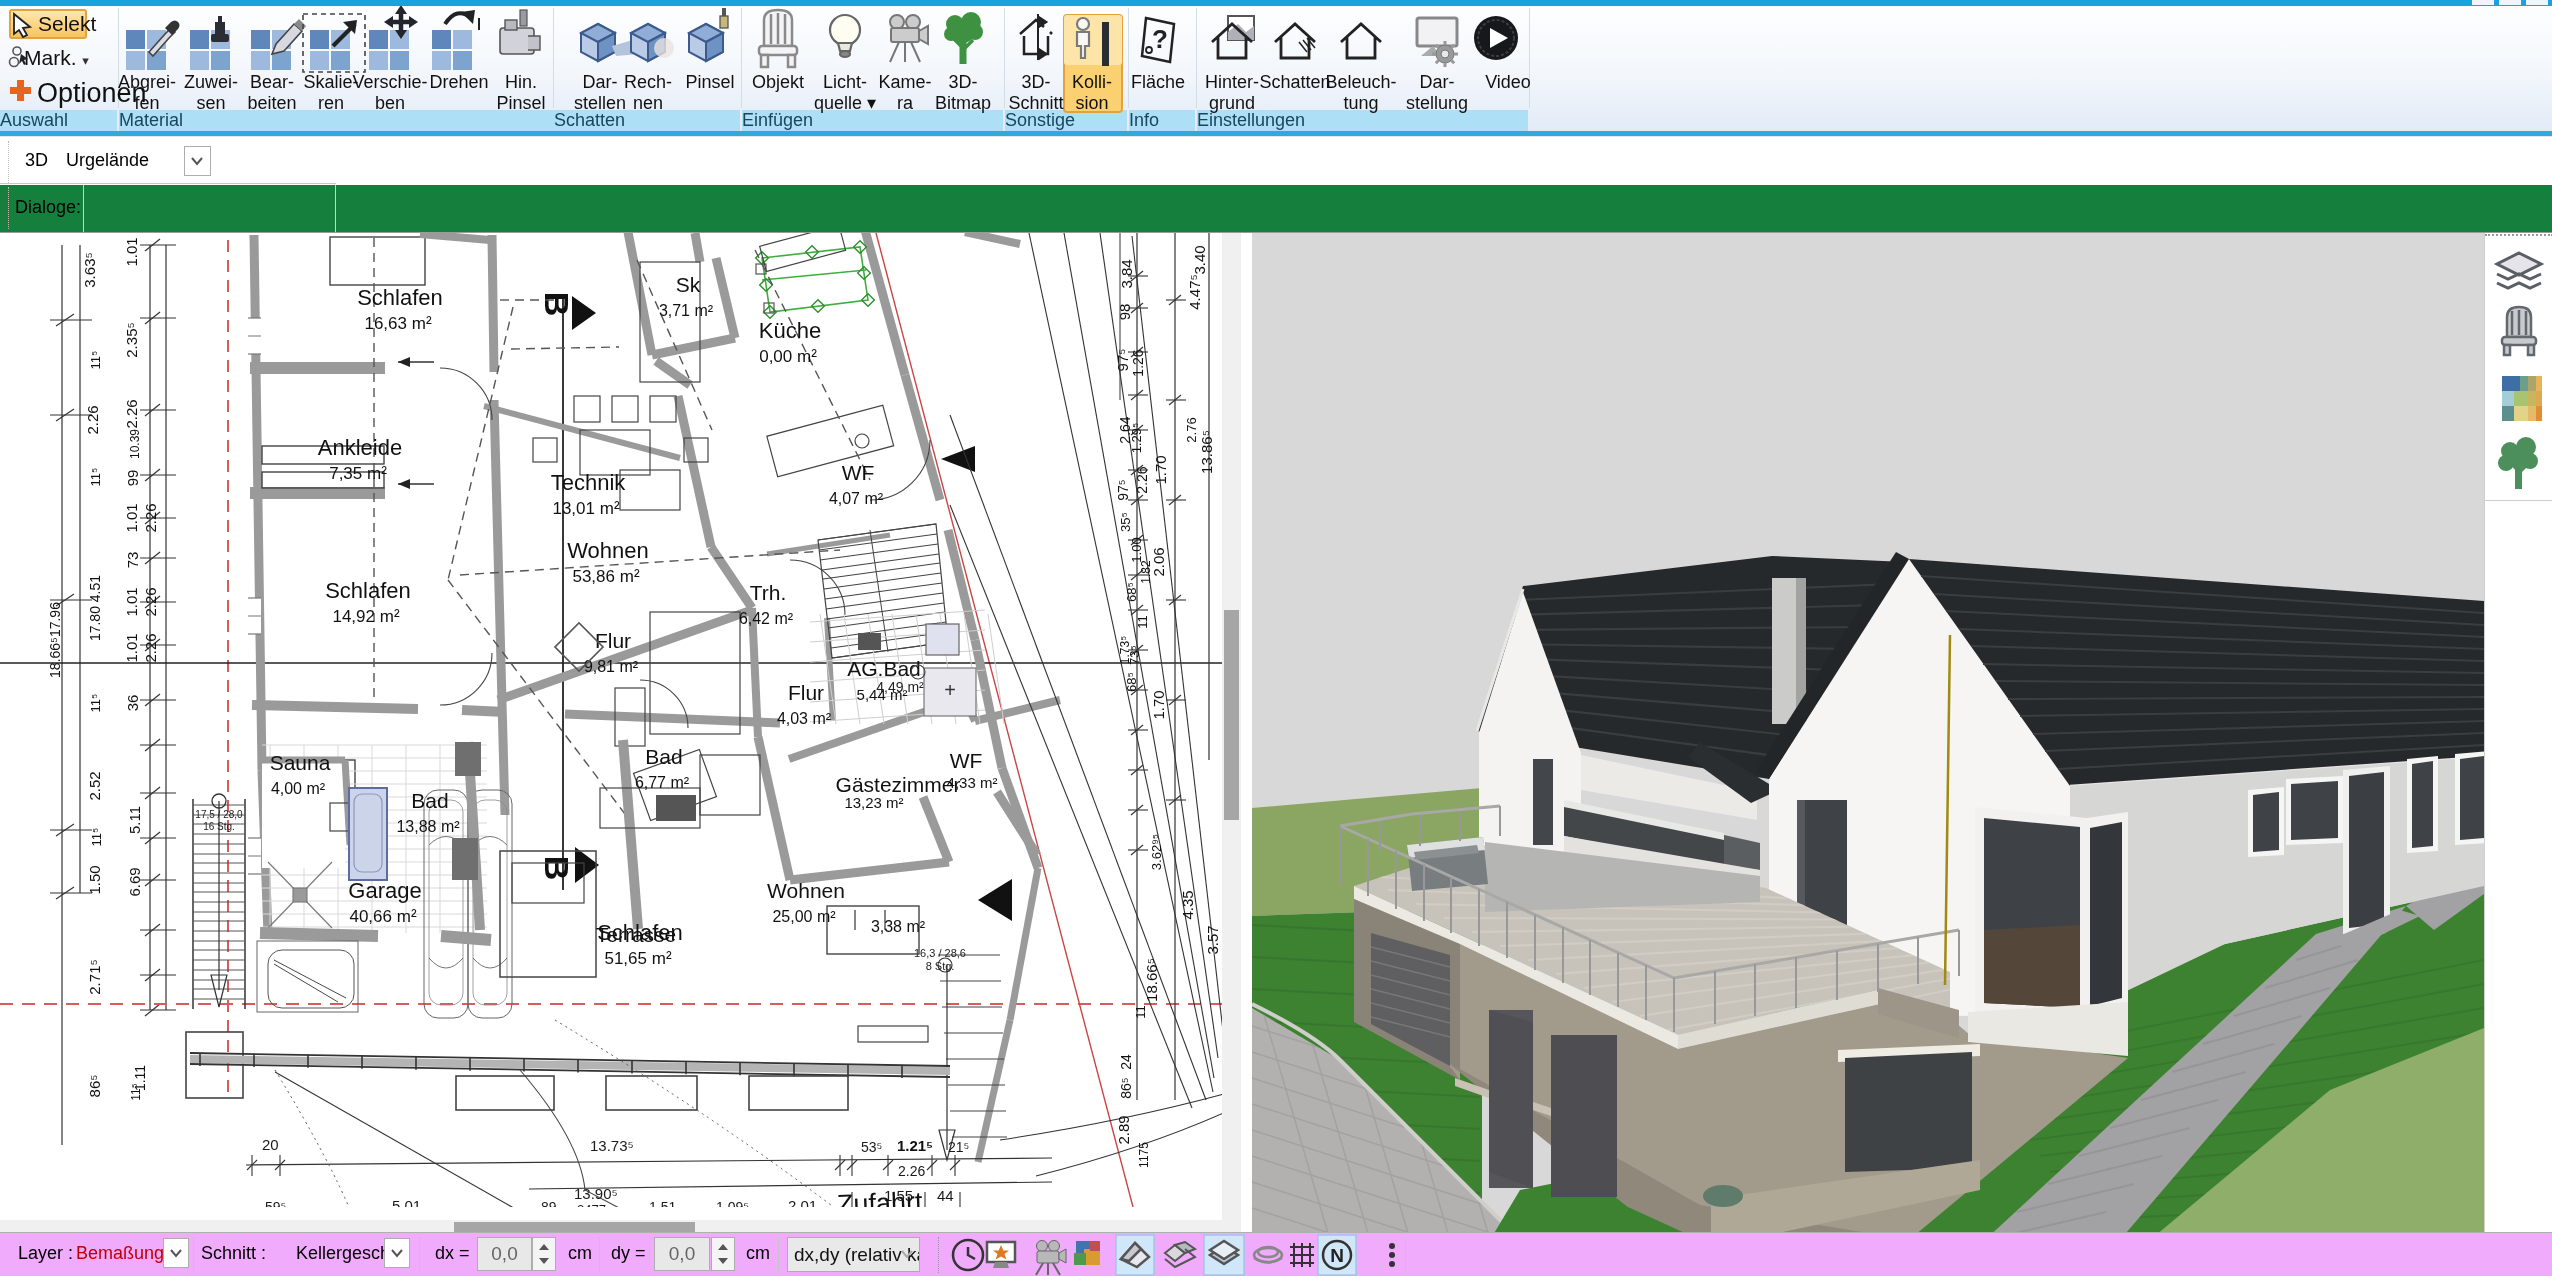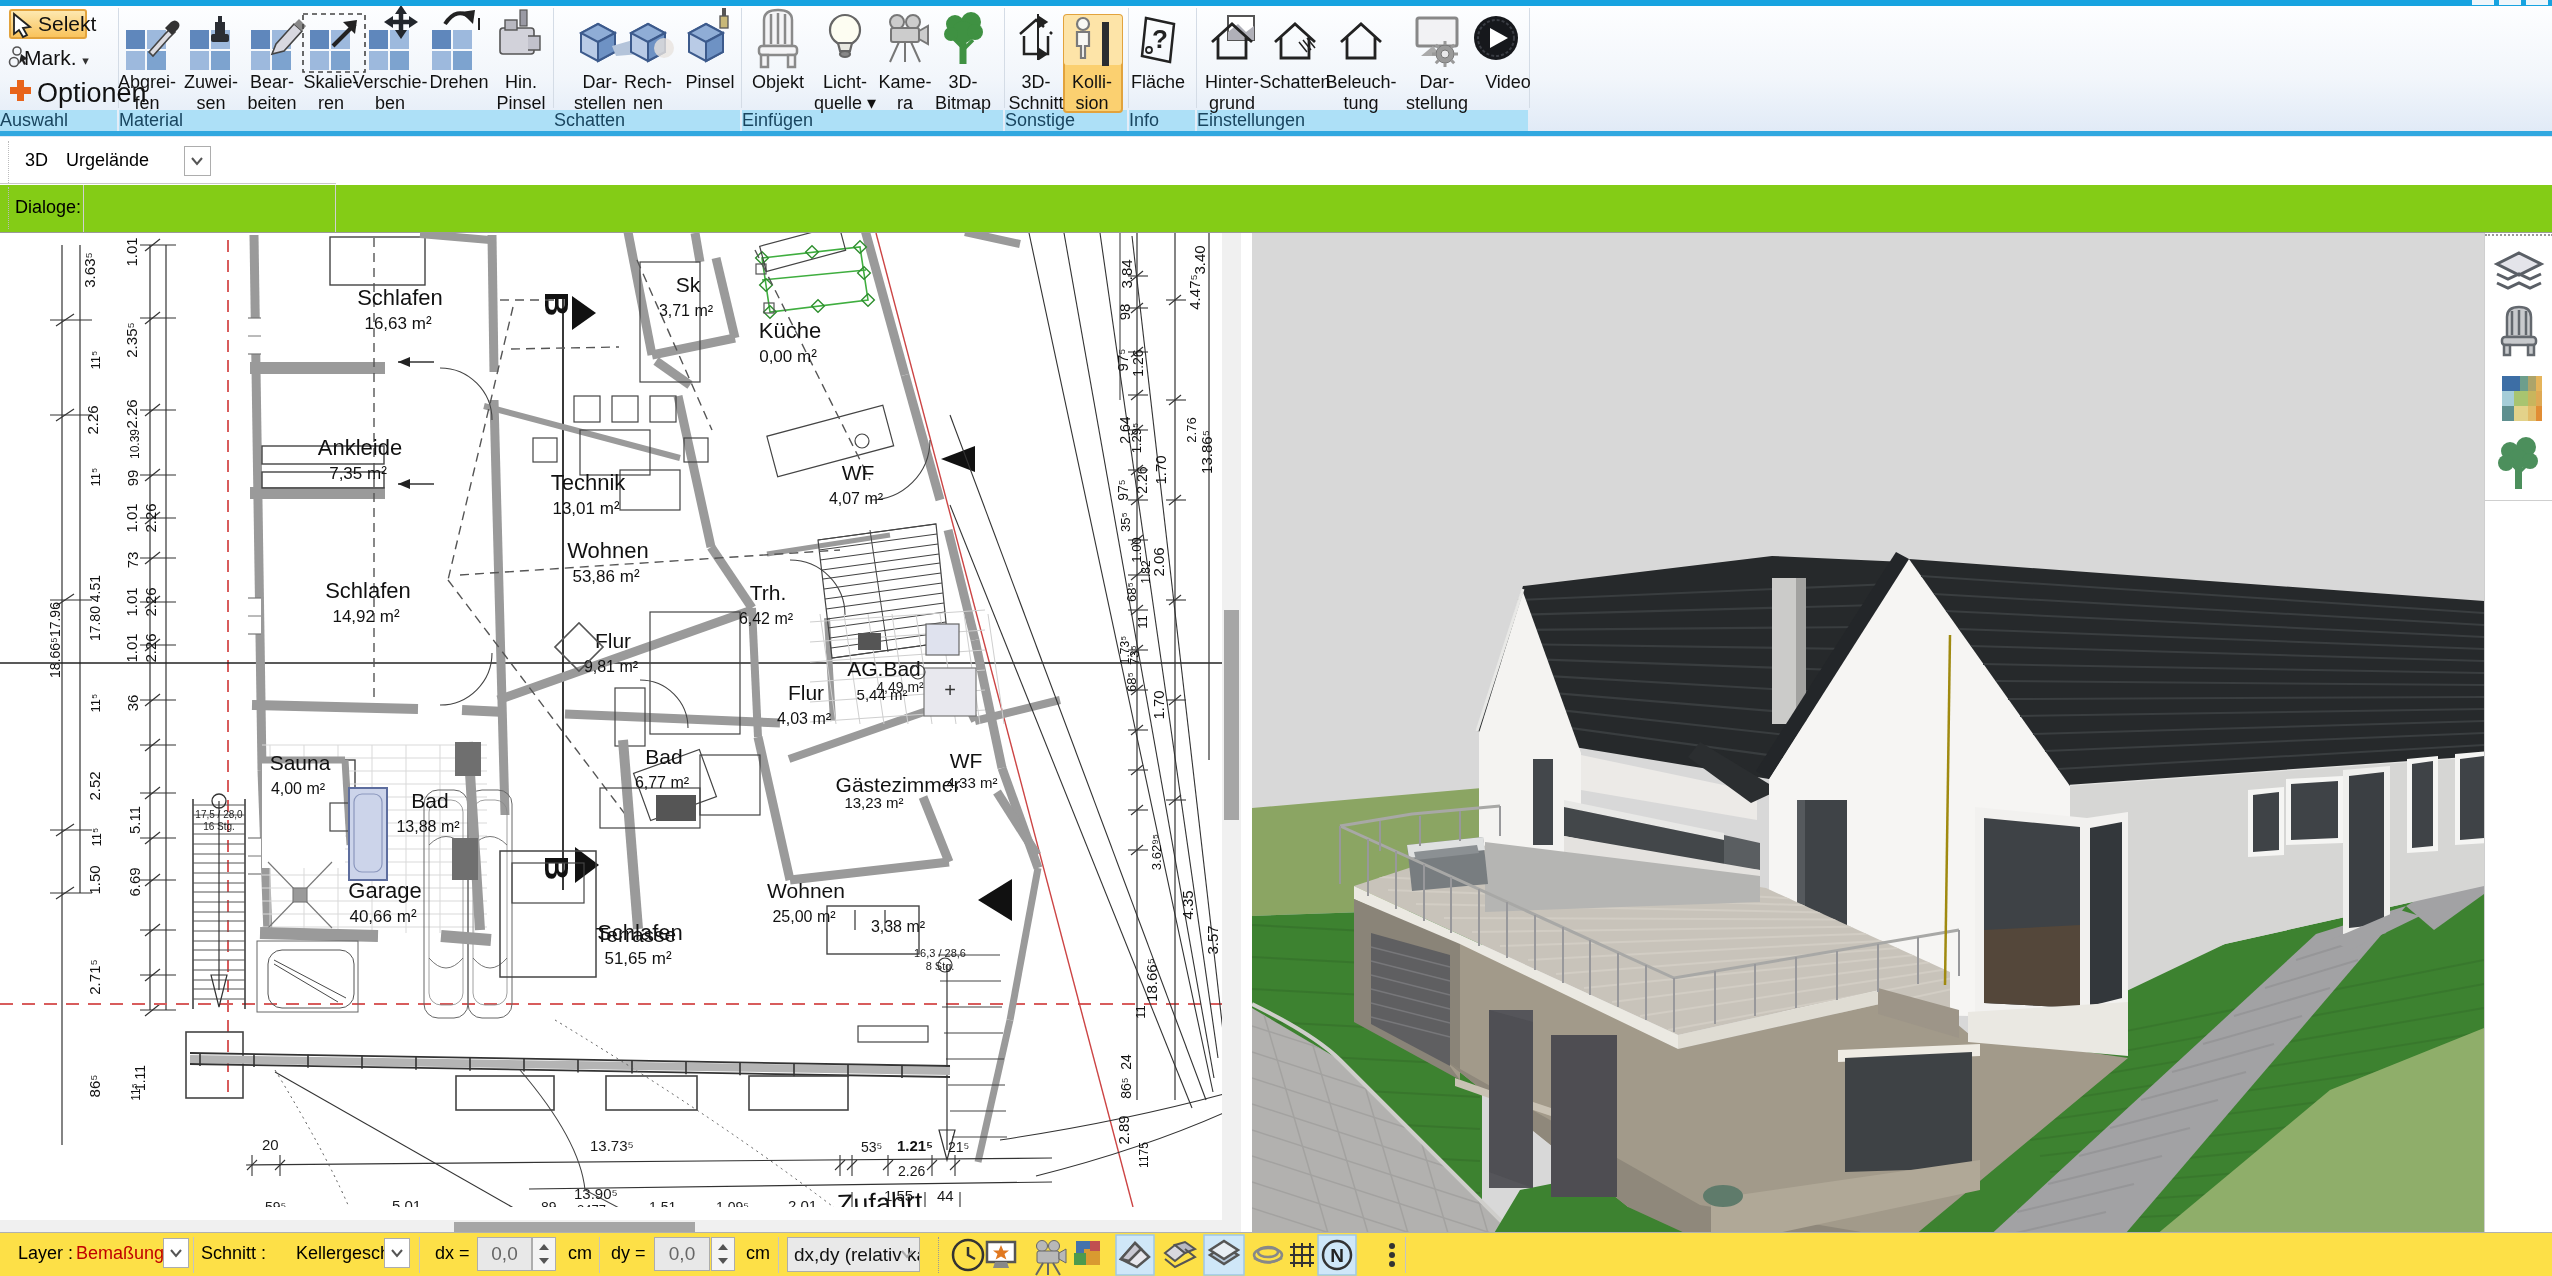--- a/index.html
+++ b/index.html
@@ -3,23 +3,23 @@
 *{margin:0;padding:0;box-sizing:border-box}
 html,body{width:2552px;height:1276px;overflow:hidden;font-family:"Liberation Sans",sans-serif;background:#fff}
 #titlebar{position:absolute;left:0;top:0;width:2552px;height:6px;background:#16a3e0}
 .winbox{position:absolute;top:0;height:5px;width:22px;background:#eef6fb}
 #ribbon{position:absolute;left:0;top:6px;width:2552px;height:131px;background:linear-gradient(#fdfeff, #f2f6fb 55%, #dfe9f6)}
 #ribbon .sep{position:absolute;top:2px;width:1px;height:100px;background:#d4dce6}
 .grpbar{position:absolute;top:104px;height:21px;background:#ade0f7;color:#19455f;font-size:18px;line-height:20px}
 #ribbonline{position:absolute;left:0;top:131px;width:2552px;height:5px;background:#31a8e0}
 .blabel{position:absolute;font-size:18px;color:#111;text-align:center;line-height:21px;white-space:pre}
 #row2{position:absolute;left:0;top:139px;width:2552px;height:46px;background:#fff}
-#dialoge{position:absolute;left:0;top:185px;width:2552px;height:48px;background:#84cc16}
+#dialoge{position:absolute;left:0;top:185px;width:2552px;height:48px;background:#15803d}
 #main{position:absolute;left:0;top:233px;width:2552px;height:999px;background:#fff}
-#statusbar{position:absolute;left:0;top:1232px;width:2552px;height:44px;background:#fde047;border-top:1px solid #b0b0b0}
+#statusbar{position:absolute;left:0;top:1232px;width:2552px;height:44px;background:#f0abfc;border-top:1px solid #b0b0b0}
 .stxt{position:absolute;font-size:18px;color:#000}
 .vline{position:absolute;top:4px;height:36px;width:1px;background:#c4c4c4}
 .combo{position:absolute;border:1px solid #adadad;background:#fff}
 </style></head><body>
 <div id="titlebar"></div>
 <div class="winbox" style="left:2472px"></div>
 <div class="winbox" style="left:2499px"></div>
 <div class="winbox" style="left:2526px"></div>
 
 <div id="ribbon">

